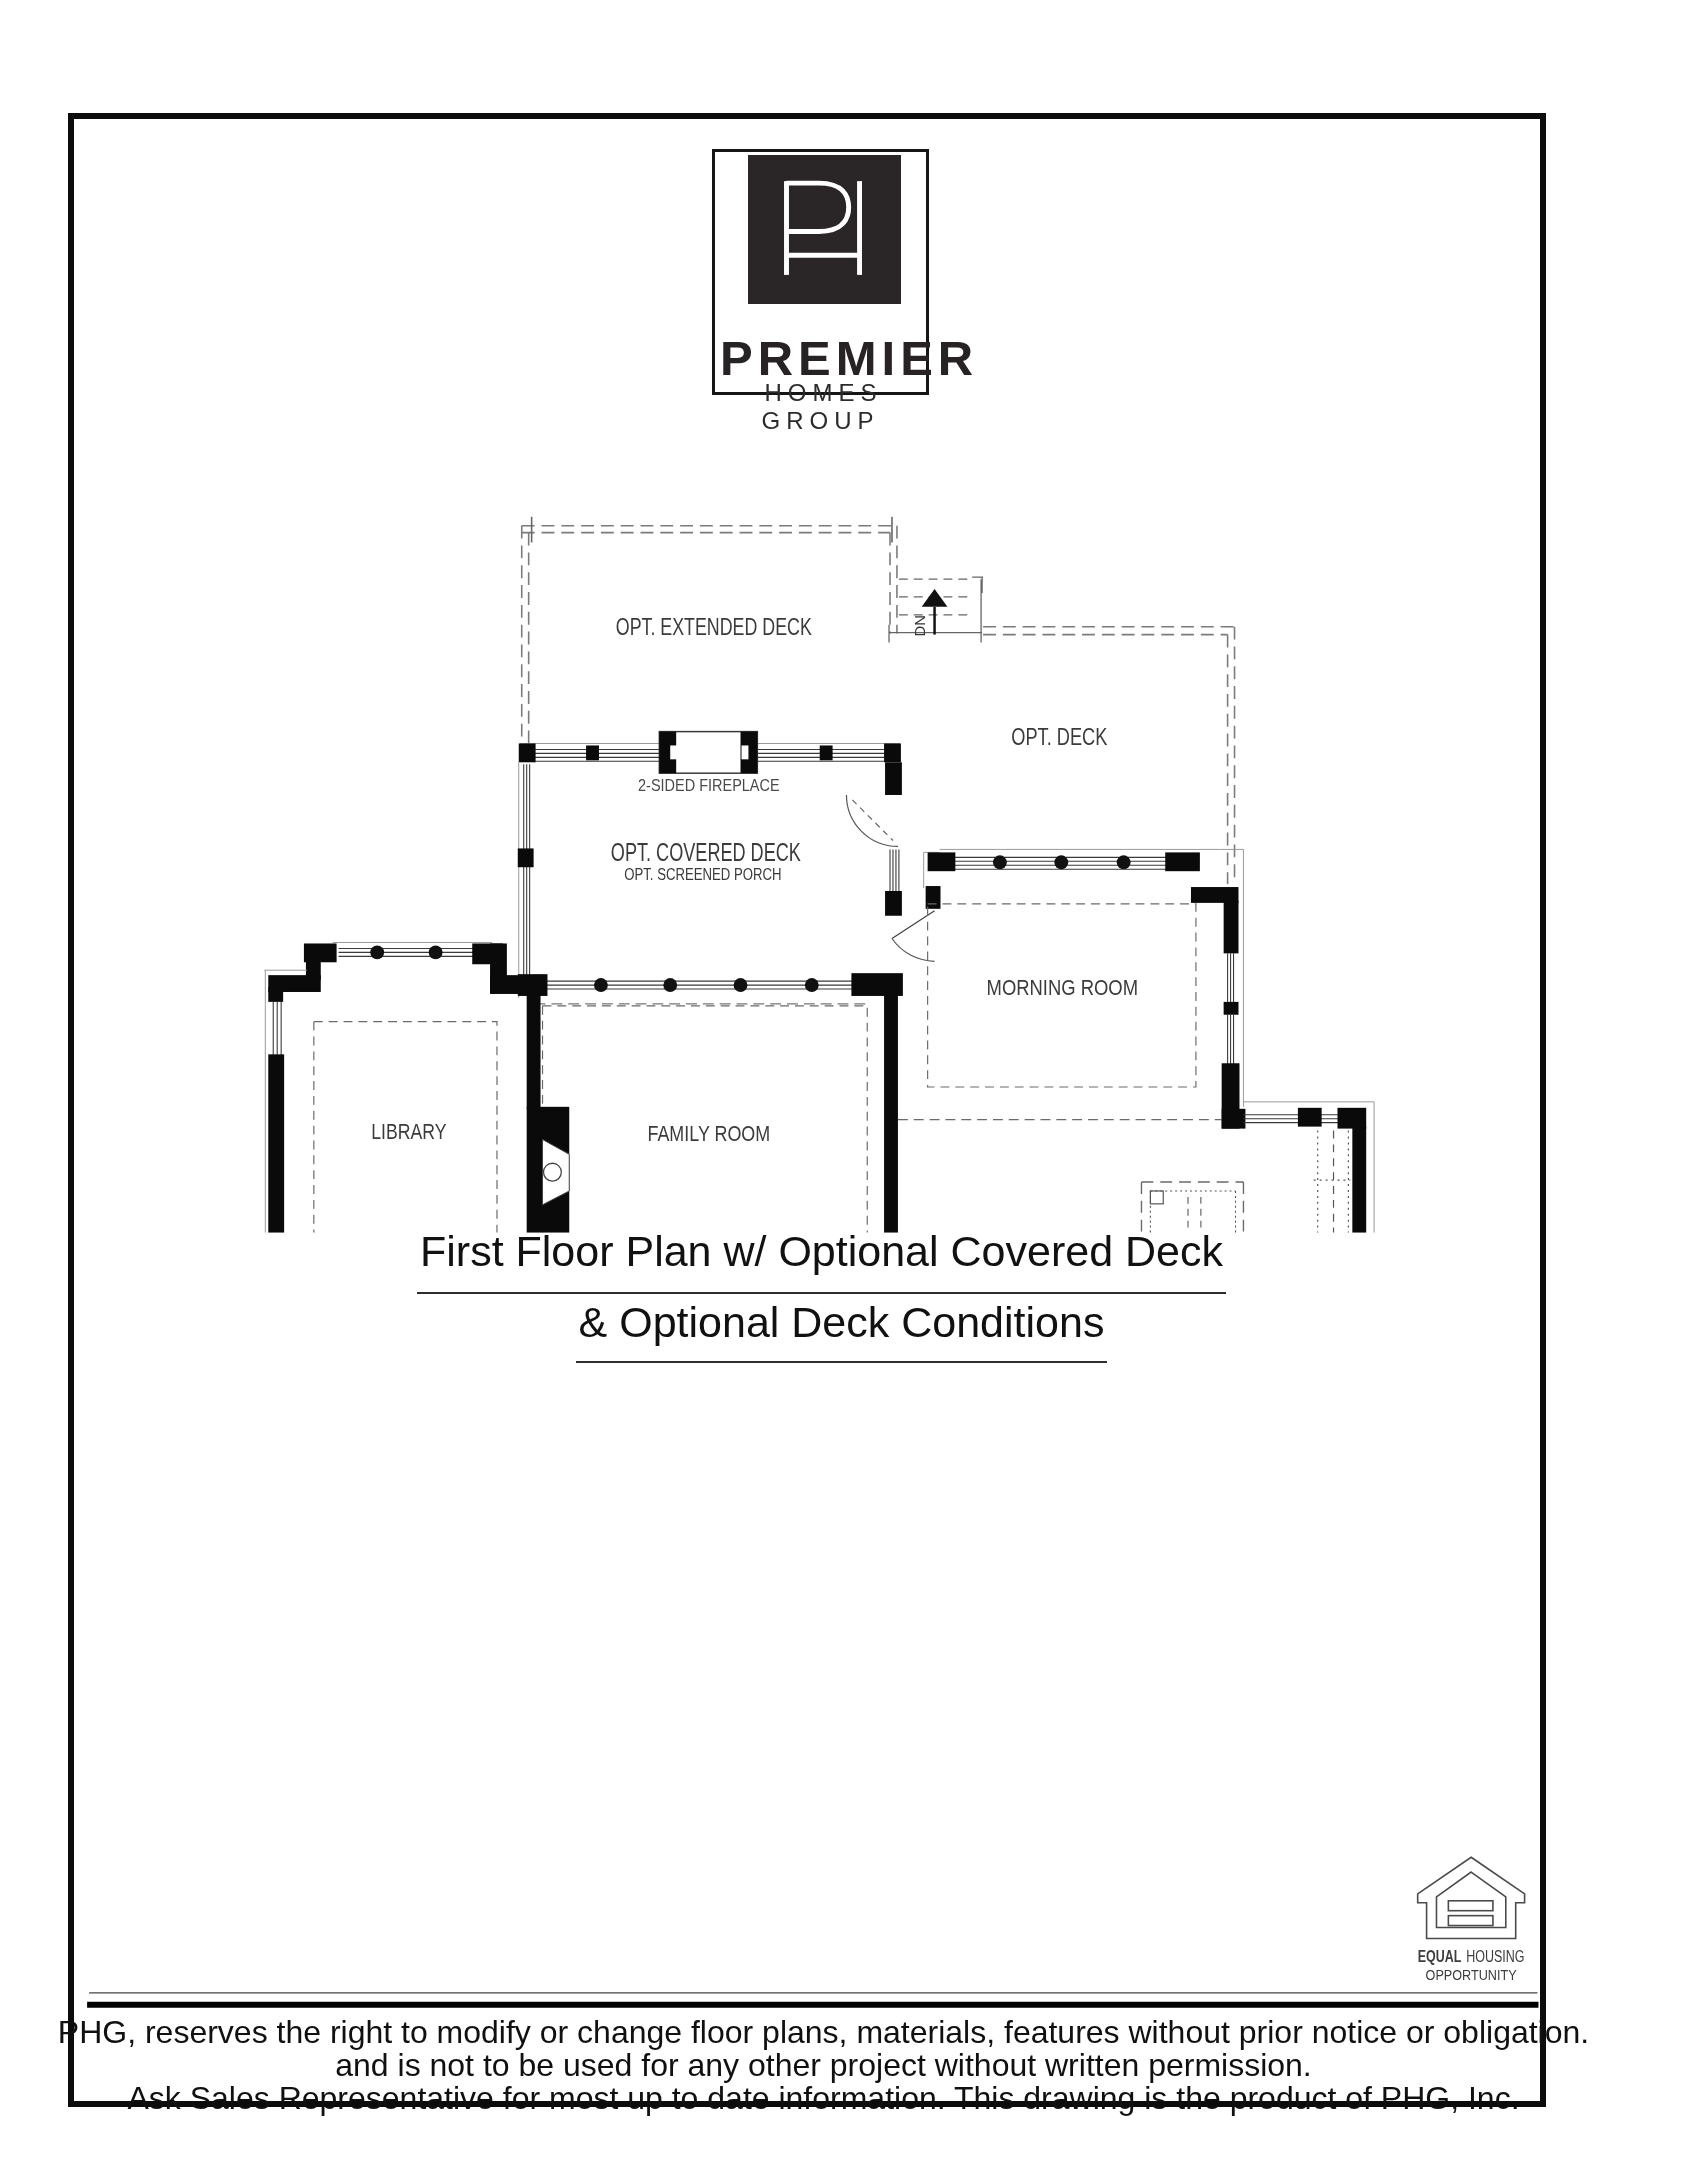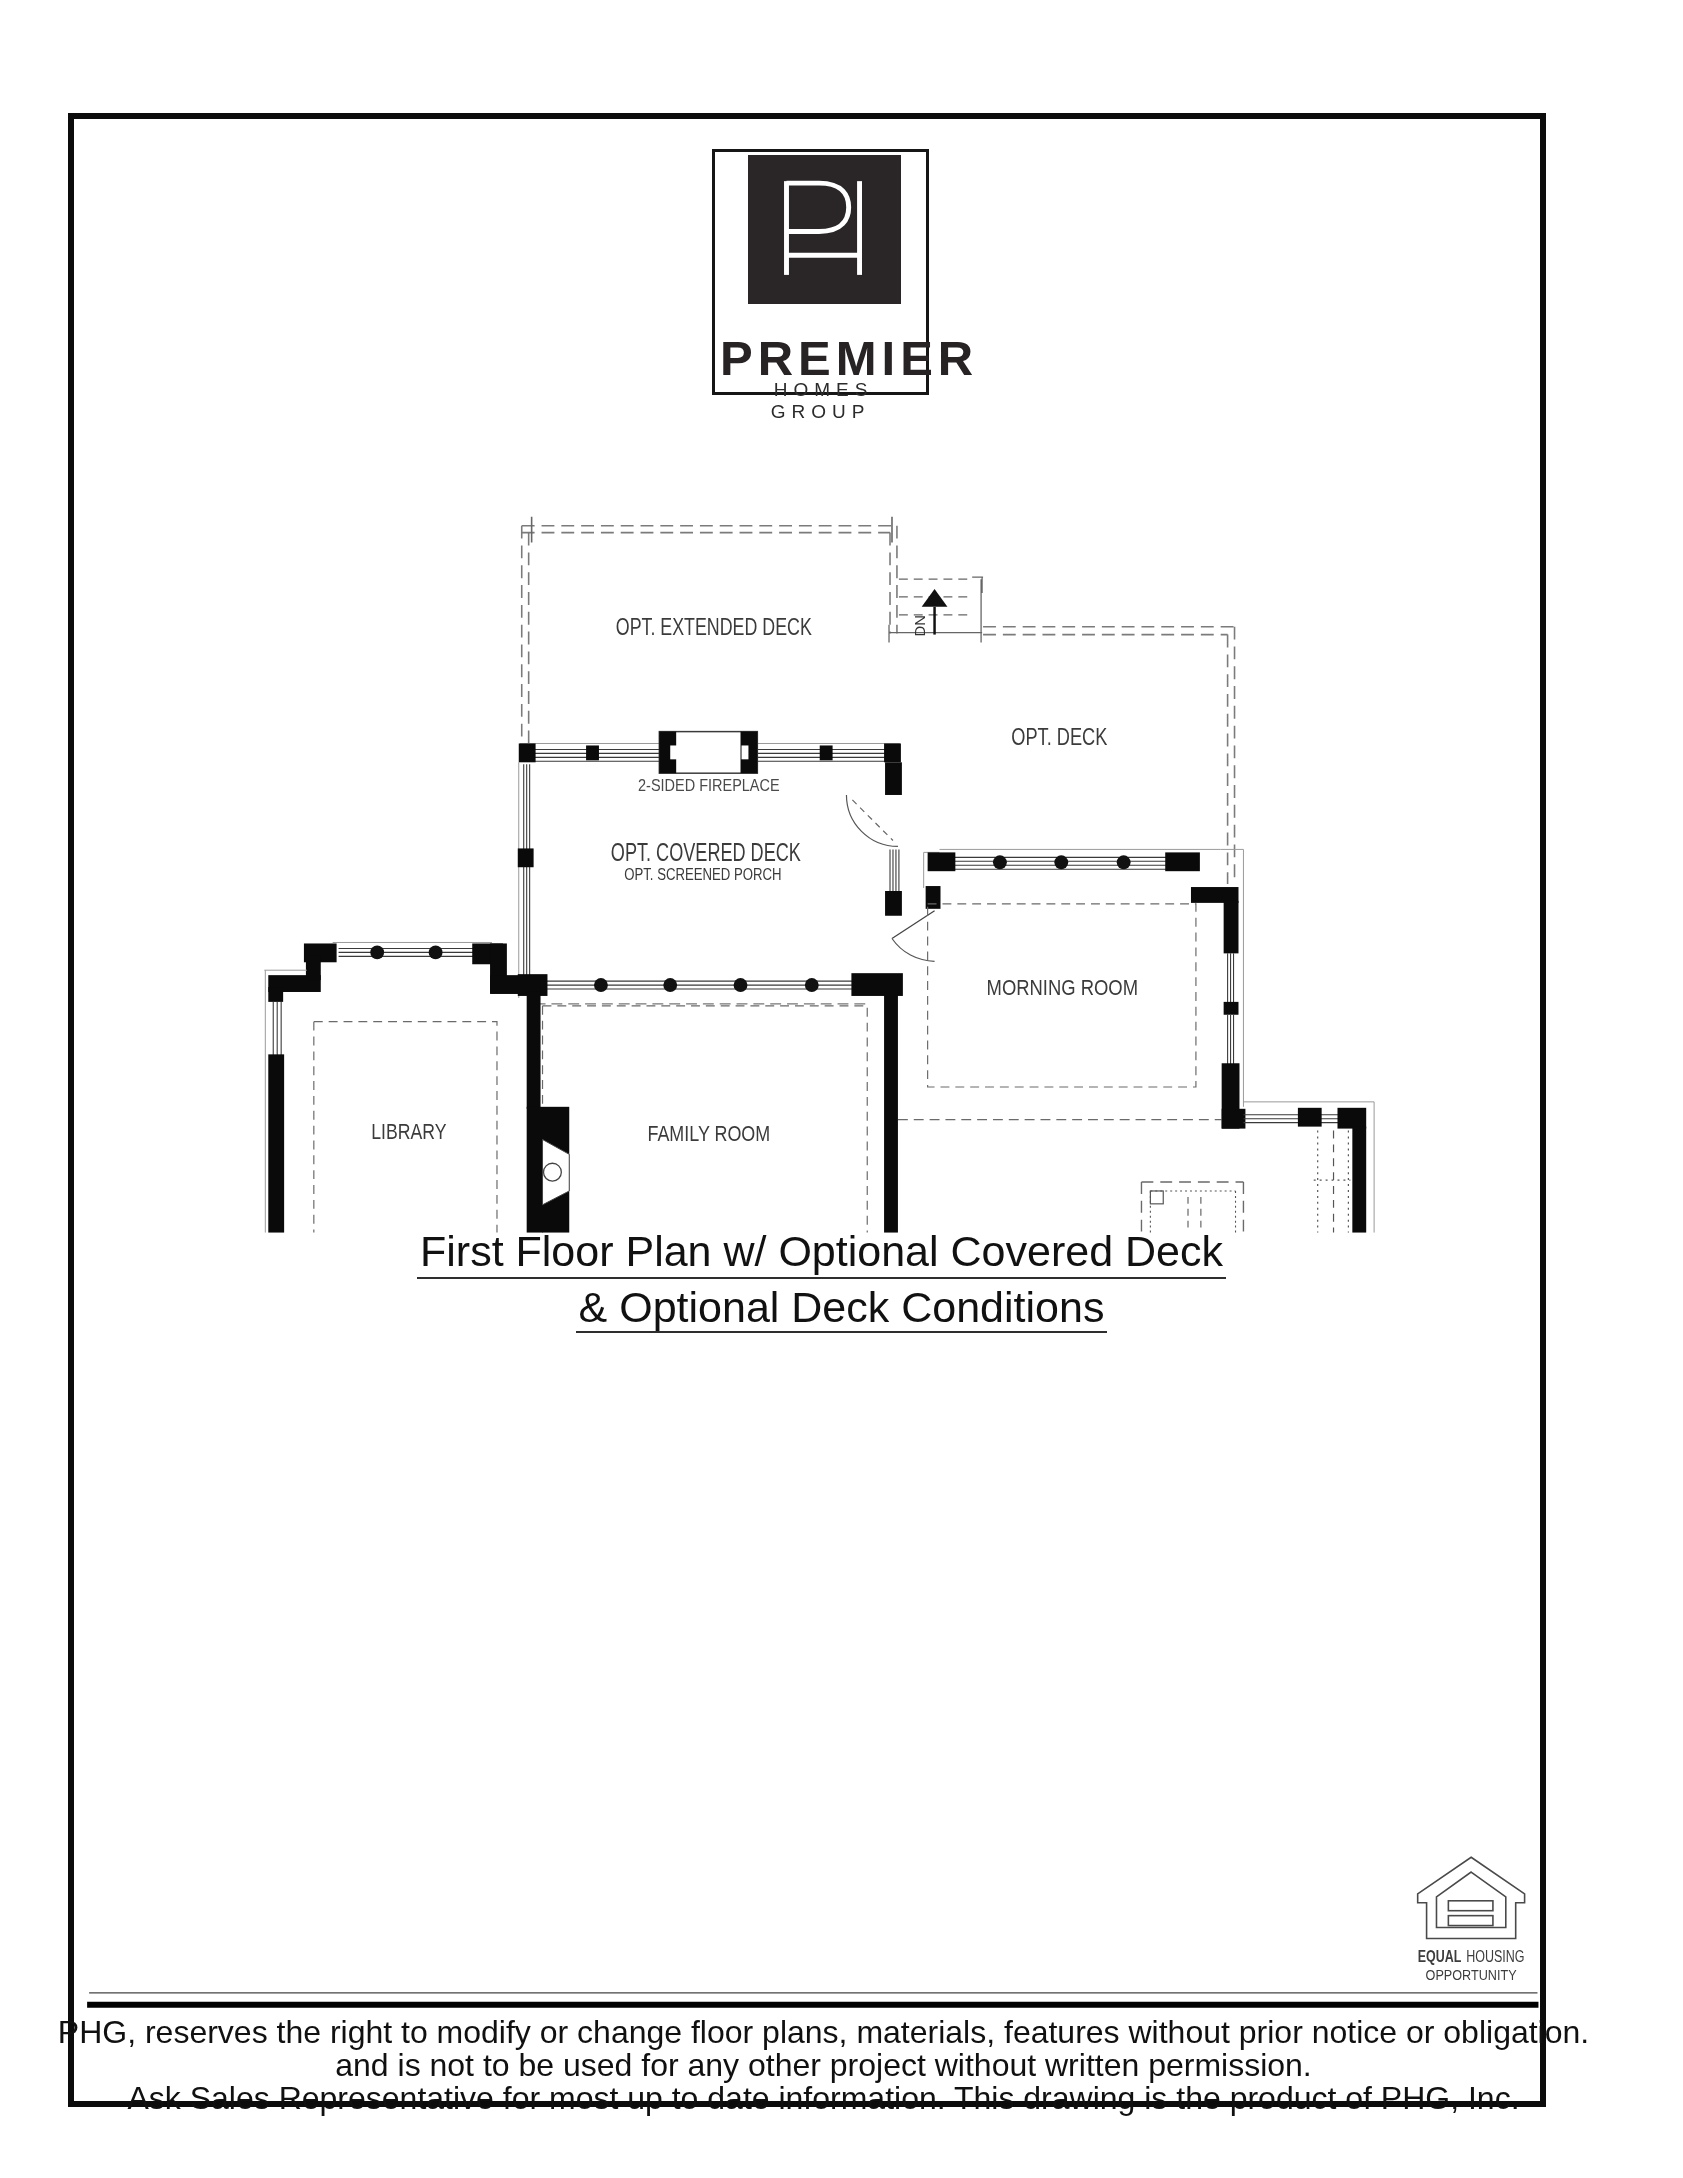--- a/index.html
+++ b/index.html
@@ -8,28 +8,28 @@
   .frame{position:absolute;left:68px;top:113px;width:1478px;height:1994px;
          border:6px solid #0c0c0c;box-sizing:border-box;}
   
   .logo{position:absolute;left:712px;top:149px;width:217px;height:246px;
         border:3px solid #161616;box-sizing:border-box;background:#fff;}
   .logo-square{position:absolute;left:33px;top:3px;width:153px;height:149px;background:#2a2628;}
   .logo-square svg{position:absolute;left:0;top:0;}
   .logo-name{position:absolute;left:0;top:178px;width:100%;text-align:center;
              font-size:49px;font-weight:bold;letter-spacing:5px;text-indent:5px;color:#272324;}
   .logo-tagline{position:absolute;left:0;top:227px;width:100%;text-align:center;
-             font-size:19px;letter-spacing:6px;text-indent:6px;color:#2b2b2b;font-weight:500;}
+             font-size:24px;letter-spacing:6px;text-indent:6px;color:#2b2b2b;font-weight:500;}
   
   svg.plan{position:absolute;left:0;top:0;}
   svg text{font-family:"Liberation Sans", sans-serif;}
   
   .title{position:absolute;left:0;top:1226px;width:1643px;text-align:center;color:#111;}
   .title .t{display:inline-block;font-size:43px;line-height:50px;
-            border-bottom:2px solid #2e2e2e;padding:0 3px 1px 3px;}
+            border-bottom:2px solid #2e2e2e;padding:0 3px 16px 3px;}
   .title .row2 .t{margin-top:5px;line-height:46px;margin-left:40px;}
   
   .disclaimer{position:absolute;left:2px;top:2016px;width:1643px;text-align:center;
               font-size:32px;line-height:33px;color:#101010;}
 </style>
 </head>
 <body>
 
 <div class="page">
 

